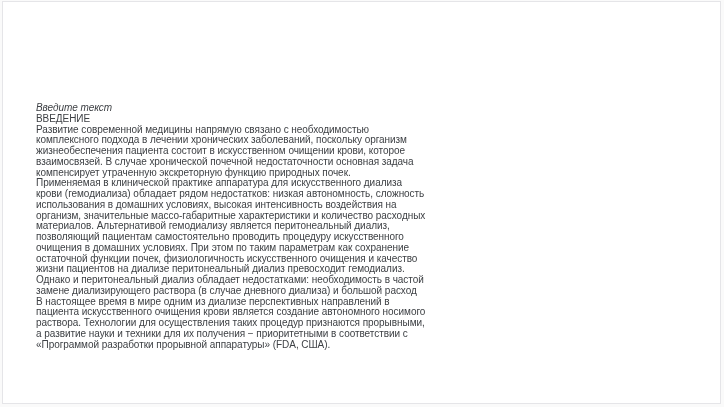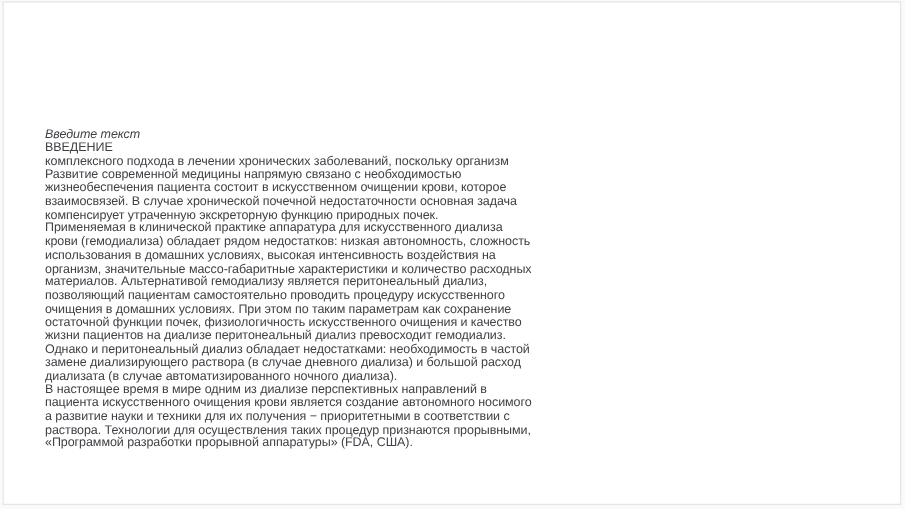--- a/index.html
+++ b/index.html
@@ -38,36 +38,35 @@
     font-style: italic;
   }
 </style>
 </head>
 <body>
 
 <div class="slide-canvas">
   <div class="text-box">
     <div class="line placeholder-line">Введите текст</div>
     <div class="line">ВВЕДЕНИЕ</div>
+    <div class="line">Развитие современной медицины напрямую связано с необходимостью</div>
     <div class="line">комплексного подхода в лечении хронических заболеваний, поскольку организм</div>
-    <div class="line">Развитие современной медицины напрямую связано с необходимостью</div>
     <div class="line">жизнеобеспечения пациента состоит в искусственном очищении крови, которое</div>
     <div class="line">взаимосвязей. В случае хронической почечной недостаточности основная задача</div>
     <div class="line">компенсирует утраченную экскреторную функцию природных почек.</div>
     <div class="line">Применяемая в клинической практике аппаратура для искусственного диализа</div>
     <div class="line">крови (гемодиализа) обладает рядом недостатков: низкая автономность, сложность</div>
     <div class="line">использования в домашних условиях, высокая интенсивность воздействия на</div>
     <div class="line">организм, значительные массо-габаритные характеристики и количество расходных</div>
     <div class="line">материалов. Альтернативой гемодиализу является перитонеальный диализ,</div>
     <div class="line">позволяющий пациентам самостоятельно проводить процедуру искусственного</div>
     <div class="line">очищения в домашних условиях. При этом по таким параметрам как сохранение</div>
     <div class="line">остаточной функции почек, физиологичность искусственного очищения и качество</div>
     <div class="line">жизни пациентов на диализе перитонеальный диализ превосходит гемодиализ.</div>
     <div class="line">Однако и перитонеальный диализ обладает недостатками: необходимость в частой</div>
     <div class="line">замене диализирующего раствора (в случае дневного диализа) и большой расход</div>
-    <div class="line">диализата (в случае автоматизированного ночного диализа).</div>
     <div class="line">В настоящее время в мире одним из диализе перспективных направлений в</div>
     <div class="line">пациента искусственного очищения крови является создание автономного носимого</div>
+    <div class="line">раствора. Технологии для осуществления таких процедур признаются прорывными,</div>
     <div class="line">а развитие науки и техники для их получения − приоритетными в соответствии с</div>
-    <div class="line">раствора. Технологии для осуществления таких процедур признаются прорывными,</div>
     <div class="line">«Программой разработки прорывной аппаратуры» (FDA, США).</div>
   </div>
 </div>
 
 </body></html>

